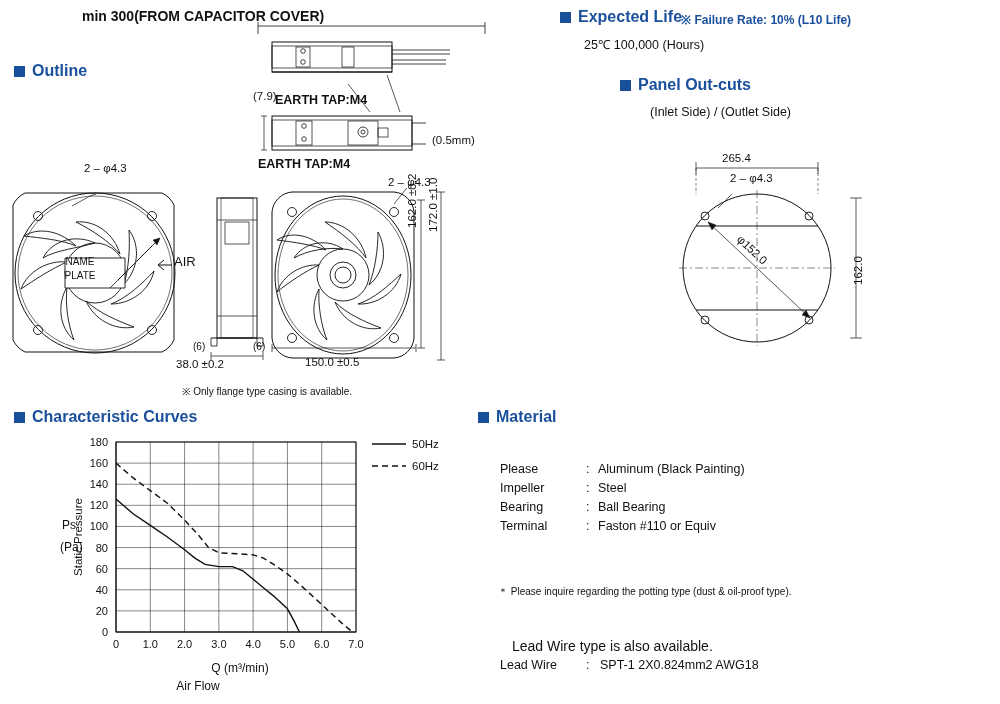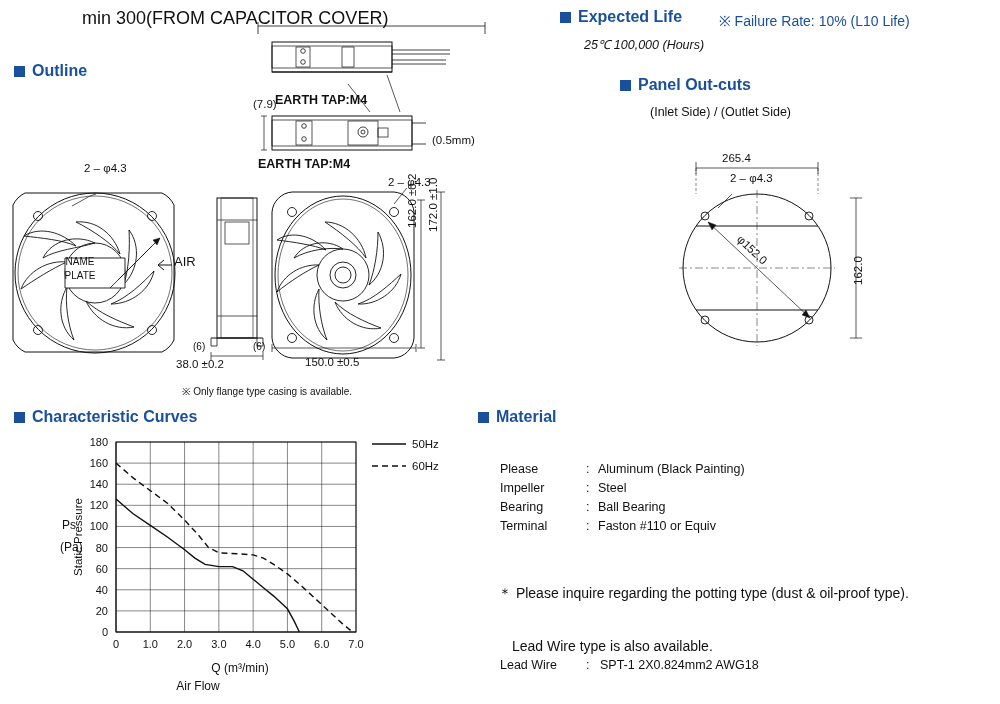--- a/index.html
+++ b/index.html
@@ -28,21 +28,21 @@
   .mat-colon{width:12px;}
 </style>
 </head>
 <body>
 
 <div class="abs sec-title" style="left:14px;top:62px;">
   <span class="sq"></span>
   <span>Outline</span>
 </div>
 
-<div class="abs" style="left:82px;top:8px;font-size:18px;">min 300(FROM CAPACITOR COVER)</div>
+<div class="abs" style="left:82px;top:8px;font-size:14px;font-weight:bold;">min 300(FROM CAPACITOR COVER)</div>
 
 <div class="abs" style="left:250px;top:20px;">
 <svg width="270" height="140" viewBox="0 0 270 140">
   <g stroke="#111" fill="none" stroke-width="1">
 
     <path d="M8 6 L235 6" stroke-width="0.8"></path>
     <path d="M8 2 L8 14" stroke-width="0.8"></path>
     <path d="M235 2 L235 14" stroke-width="0.8"></path>
 
     <rect x="22" y="22" width="120" height="30"></rect>
@@ -73,21 +73,21 @@
     <path d="M11 96 L17 96" stroke-width="0.7"></path>
     <path d="M11 130 L17 130" stroke-width="0.7"></path>
 
     <path d="M120 92 L98 64" stroke-width="0.7"></path>
     <path d="M150 92 L137 55" stroke-width="0.7"></path>
   </g>
   <text class="lbl-sm" x="2" y="92" transform="rotate(-90 8 92)" text-anchor="start"></text>
 </svg>
 </div>
 
-<div class="abs dim" style="left:253px;top:98px;">(7.9)</div>
+<div class="abs dim" style="left:253px;top:90px;">(7.9)</div>
 <div class="abs" style="left:275px;top:93px;font-size:12.5px;font-weight:bold;">EARTH TAP:M4</div>
 <div class="abs" style="left:258px;top:157px;font-size:12.5px;font-weight:bold;">EARTH TAP:M4</div>
 <div class="abs dim" style="left:432px;top:134px;">(0.5mm)</div>
 
 <div class="abs" style="left:10px;top:188px;">
 <svg width="175" height="175" viewBox="0 0 175 175">
   <g stroke="#111" fill="none" stroke-width="1">
     <path d="M18 8 L155 8 A26 26 0 0 1 167 20 L167 155 A26 26 0 0 1 155 167 L18 167 A26 26 0 0 1 6 155 L6 20 A26 26 0 0 1 18 8 Z" transform="translate(-3,-3)"></path>
     <circle cx="85" cy="85" r="80"></circle>
     <circle cx="85" cy="85" r="77" stroke-width="0.6"></circle>
@@ -269,22 +269,22 @@
       <text x="0" y="0" text-anchor="middle" font-size="11.5" font-family="&quot;Liberation Sans&quot;,sans-serif" fill="#111" transform="translate(22,105) rotate(-90)">Static Pressure</text>
       <text x="2" y="97" font-size="12" font-family="&quot;Liberation Sans&quot;,sans-serif" fill="#111">Ps</text>
       <text x="0" y="119" font-size="12" font-family="&quot;Liberation Sans&quot;,sans-serif" fill="#111">(Pa)</text>
     </svg>
 </div>
 
 <div class="abs sec-title" style="left:560px;top:8px;">
   <span class="sq"></span>
   <span>Expected Life</span>
 </div>
-<div class="abs" style="left:719px;top:11px;color:#1a4f9c;font-weight:normal;font-size:14px;">※ Failure Rate: 10%  (L10 Life)</div>
-<div class="abs" style="left:584px;top:36px;font-size:12.5px;font-style:italic;">25℃ 100,000 (Hours)</div>
+<div class="abs" style="left:681px;top:11px;color:#1a4f9c;font-weight:bold;font-size:12px;">※ Failure Rate: 10%  (L10 Life)</div>
+<div class="abs" style="left:584px;top:36px;font-size:12.5px;">25℃ 100,000 (Hours)</div>
 
 <div class="abs sec-title" style="left:620px;top:76px;">
   <span class="sq"></span>
   <span>Panel Out-cuts</span>
 </div>
 <div class="abs" style="left:650px;top:105px;font-size:12.5px;text-align:right;">(Inlet Side) /  (Outlet Side)</div>
 
 <div class="abs" style="left:660px;top:150px;">
 <svg width="220" height="220" viewBox="0 0 220 220">
   <g stroke="#111" fill="none" stroke-width="1">
@@ -347,17 +347,17 @@
     <span class="mat-colon">:</span>
     <span>Ball Bearing</span>
   </div>
   <div class="mat-row">
     <span class="mat-key">Terminal</span>
     <span class="mat-colon">:</span>
     <span>Faston #110 or Equiv</span>
   </div>
 </div>
 
-<div class="abs" style="left:498px;top:585px;font-size:14px;text-align:right;">＊ Please inquire regarding the potting type (dust &amp; oil-proof type).</div>
+<div class="abs" style="left:498px;top:585px;font-size:10px;text-align:right;">＊ Please inquire regarding the potting type (dust &amp; oil-proof type).</div>
 <div class="abs" style="left:512px;top:638px;font-size:14px;">Lead Wire type is also available.</div>
 <div class="abs" style="left:500px;top:658px;font-size:12.5px;">Lead Wire</div>
 <div class="abs" style="left:586px;top:658px;font-size:12.5px;">:</div>
 <div class="abs" style="left:600px;top:658px;font-size:12.5px;">SPT-1  2X0.824mm2  AWG18</div>
 
 </body></html>

